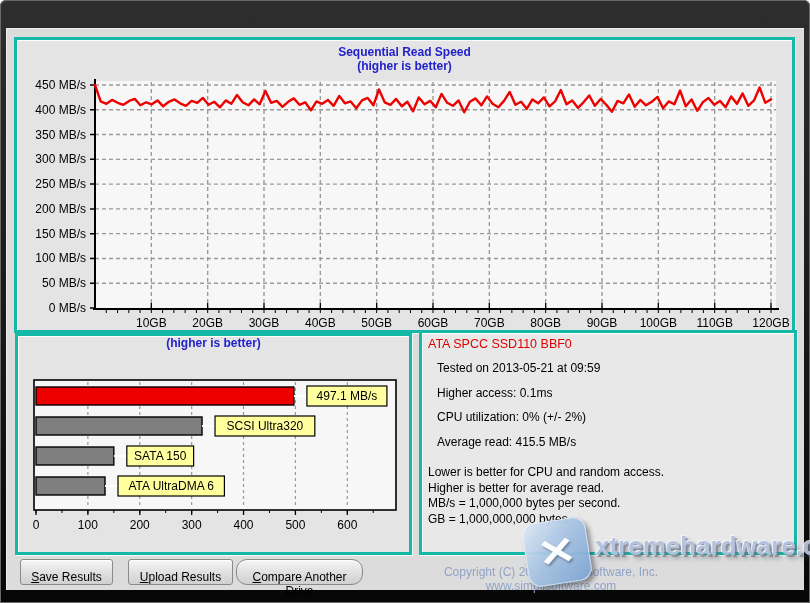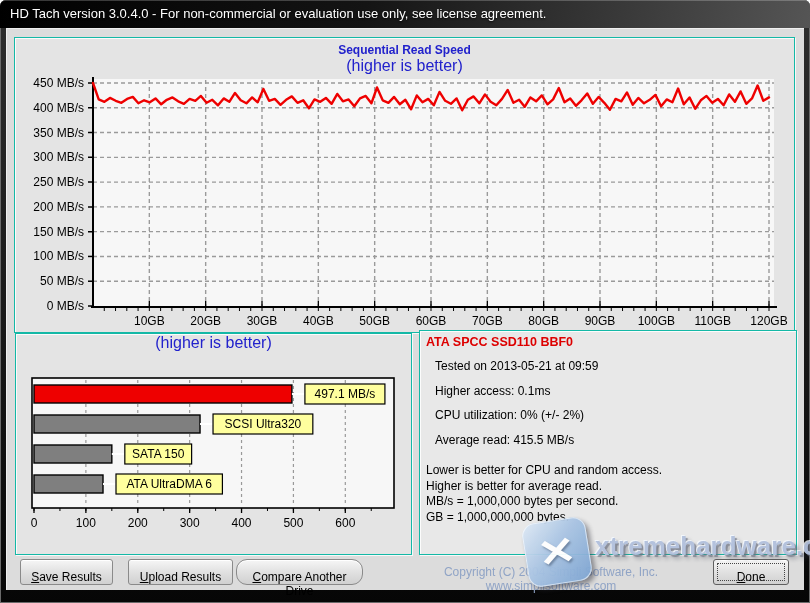--- a/index.html
+++ b/index.html
@@ -9,34 +9,34 @@
     border-radius:6px 6px 0 0;overflow:hidden;box-shadow:inset 0 0 0 1px #6a6a6a;}
 
   .titlebar{position:absolute;left:0;top:0;right:0;height:28px;
     background:linear-gradient(100deg,#000 0%,#141414 45%,#3d3d3d 80%,#555 100%);
     border-radius:5px 5px 0 0;color:#fff;font-size:13px;line-height:27px;padding-left:10px;
     text-shadow:0 1px 2px rgba(0,0,0,.9);box-shadow:inset 0 1px 0 rgba(255,255,255,.22);}
 
   .client{position:absolute;left:6px;top:28px;right:6px;bottom:13px;background:#dcdcdc;
     box-shadow:inset 1px 1px 0 rgba(255,255,255,.55);}
 
-  .panel{position:absolute;background:#e4e4e4;border:1px solid #14b8a6;
+  .panel{position:absolute;background:#e4e4e4;border:3px solid #14b8a6;
     box-shadow:inset 1px 1px 0 rgba(255,255,255,.85),1px 1px 0 rgba(255,255,255,.8);}
   .panel-seq{left:8px;top:9px;width:781px;height:296px;}
   .panel-burst{left:9px;top:305px;width:397px;height:222px;}
   .panel-info{left:413px;top:302px;width:378px;height:225px;background:#e8e8e8;}
 
   .chart-title{margin-top:5px;text-align:center;color:#2222cc;font-size:12px;font-weight:bold;}
-  .chart-subtitle{text-align:center;color:#2222cc;font-size:16px;}
+  .chart-subtitle{text-align:center;color:#2222cc;font-size:12px;font-weight:bold;}
 
   .seq-svg{position:absolute;left:4px;top:36px;}
   .burst-svg{position:absolute;left:2px;top:42px;}
 
   .info-inner{padding:3px 6px;font-size:12px;line-height:15.5px;color:#000;}
-  .drive-name{color:#dd0000;font-weight:bold;font-size:12.5px;line-height:16px;}
+  .drive-name{color:#dd0000;font-weight:normal;font-size:12.5px;line-height:16px;}
   .info-detail{padding-left:9px;margin-top:9px;}
   .info-gap{height:15px;}
 
   .btn{position:absolute;height:26px;font-size:12px;color:#000;text-align:center;
     background:linear-gradient(#f6f6f6,#e3e3e3 45%,#d0d0d0);border:1px solid #8a8a8a;border-radius:3px;
     box-shadow:inset 0 1px 0 #fff;font-family:"Liberation Sans",sans-serif;padding:10px;}
   .btn .key{text-decoration:underline;}
   .btn-save{left:14px;top:531px;width:93px;}
   .btn-upload{left:122px;top:531px;width:105px;}
   .btn-compare{left:230px;top:531px;width:127px;border-radius:11px;}
@@ -55,23 +55,20 @@
     text-shadow:1px 2px 2px rgba(60,80,110,.55);}
   .wm-text{position:absolute;left:589px;top:503px;font-size:26px;font-weight:bold;letter-spacing:0px;
     color:#b2c1dd;opacity:.95;white-space:nowrap;
     text-shadow:-1px -1px 0 rgba(245,249,255,.85),2px 2px 1px rgba(110,115,130,.75),4px 4px 4px rgba(90,95,110,.5);}
 </style>
 </head>
 <body>
 
 <div class="window">
 
-  <div class="titlebar">
-    <span>HD Tach version 3.0.4.0  - For non-commercial or evaluation use only, see license agreement.</span>
-  </div>
 
   <div class="client">
 
     <div class="panel panel-seq">
       <div class="chart-title">Sequential Read Speed</div>
       <div class="chart-subtitle">(higher is better)</div>
       <div class="seq-svg">
         <svg id="seqChart" width="773" height="252">
             <rect x="74" y="5" width="681" height="227" fill="#f7f7f7"></rect>
             <line x1="74" y1="207.22222222222223" x2="755" y2="207.22222222222223" stroke="#9a9a9a" stroke-dasharray="4 3" stroke-width="1.4"></line>
@@ -285,24 +282,20 @@
     </button>
     <button class="btn btn-upload">
       <span class="key">U</span><span>pload Results</span>
     </button>
     <button class="btn btn-compare">
       <span class="key">C</span><span>ompare Another Drive</span>
     </button>
 
     <div class="copyright">Copyright (C) 2004 Simpli Software, Inc. www.simplisoftware.com</div>
 
-    <button class="btn btn-done">
-      <span class="key">D</span><span>one</span>
-      <span class="focus-rect"></span>
-    </button>
 
     <div class="watermark">
       <div class="wm-logo">
           <span>✕</span>
         </div>
       <div class="wm-text">xtremehardware.com</div>
     </div>
 
   </div>
 </div>

